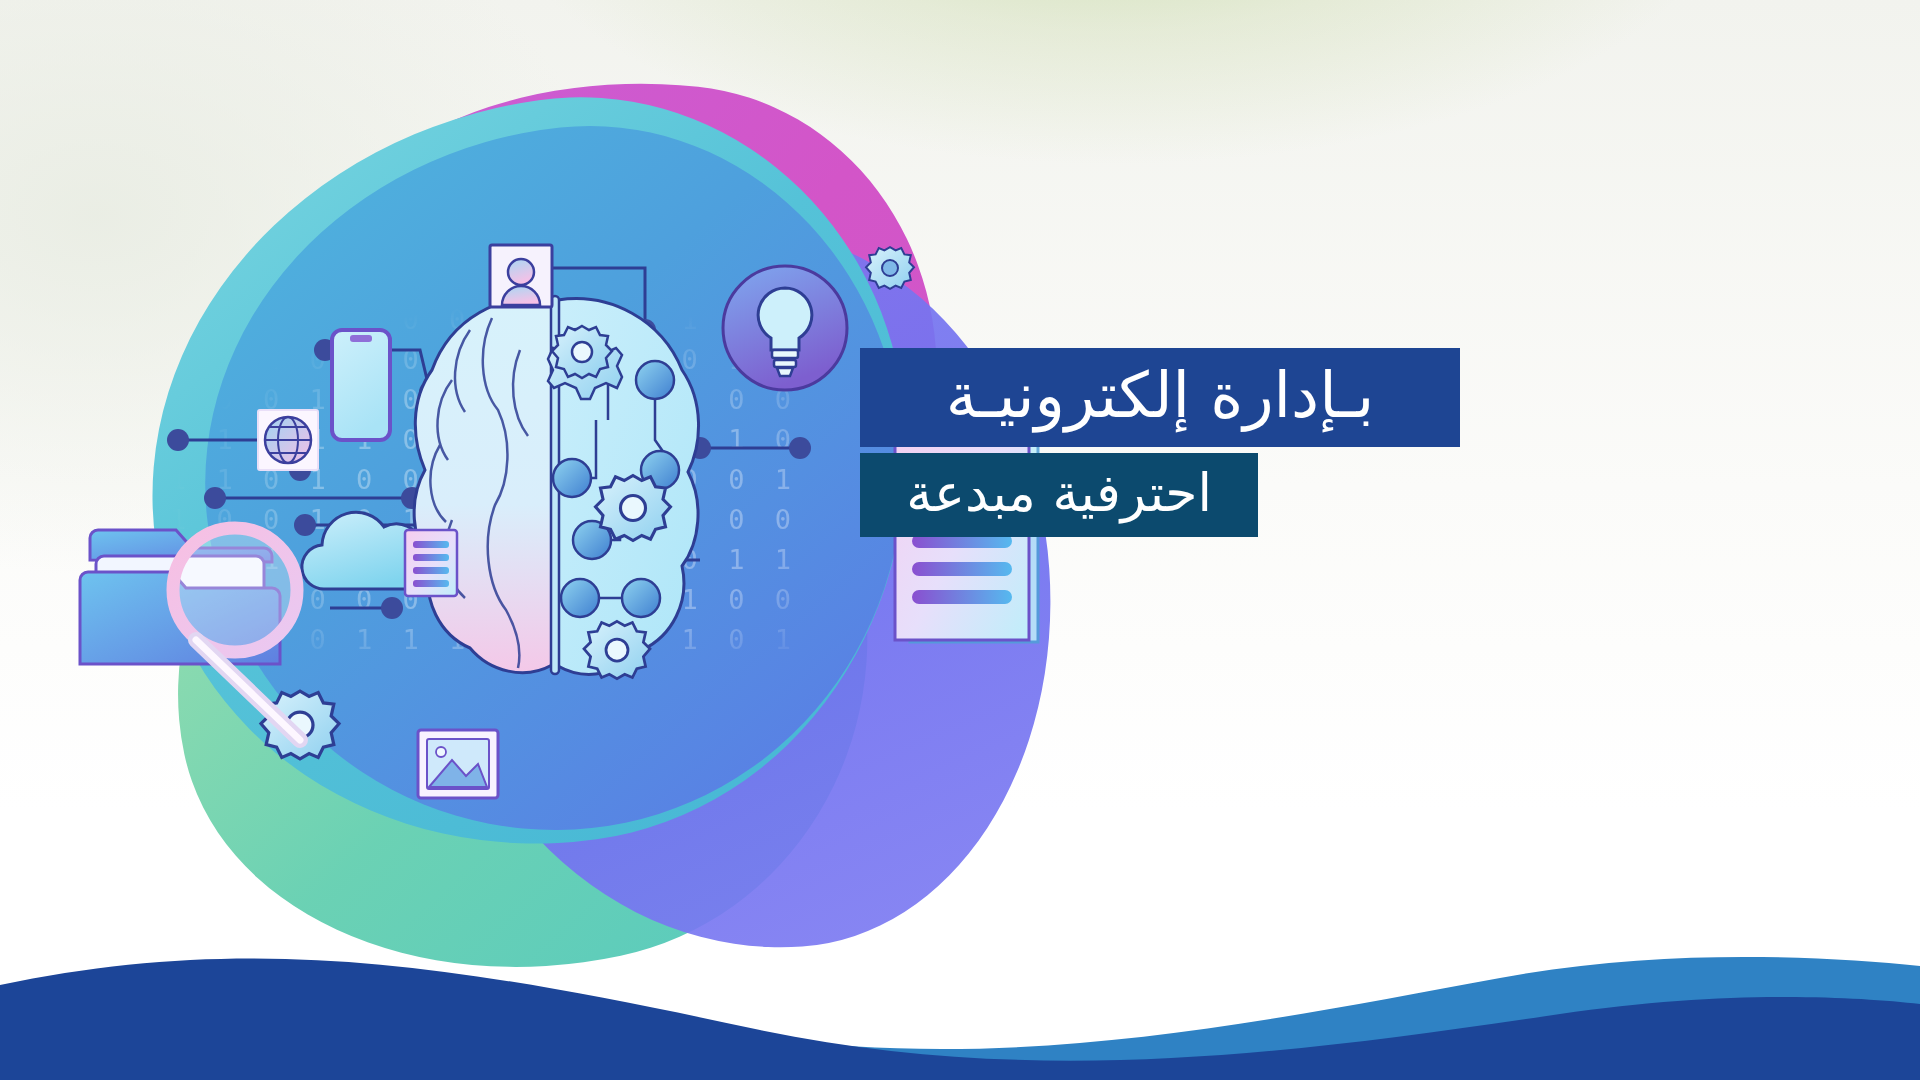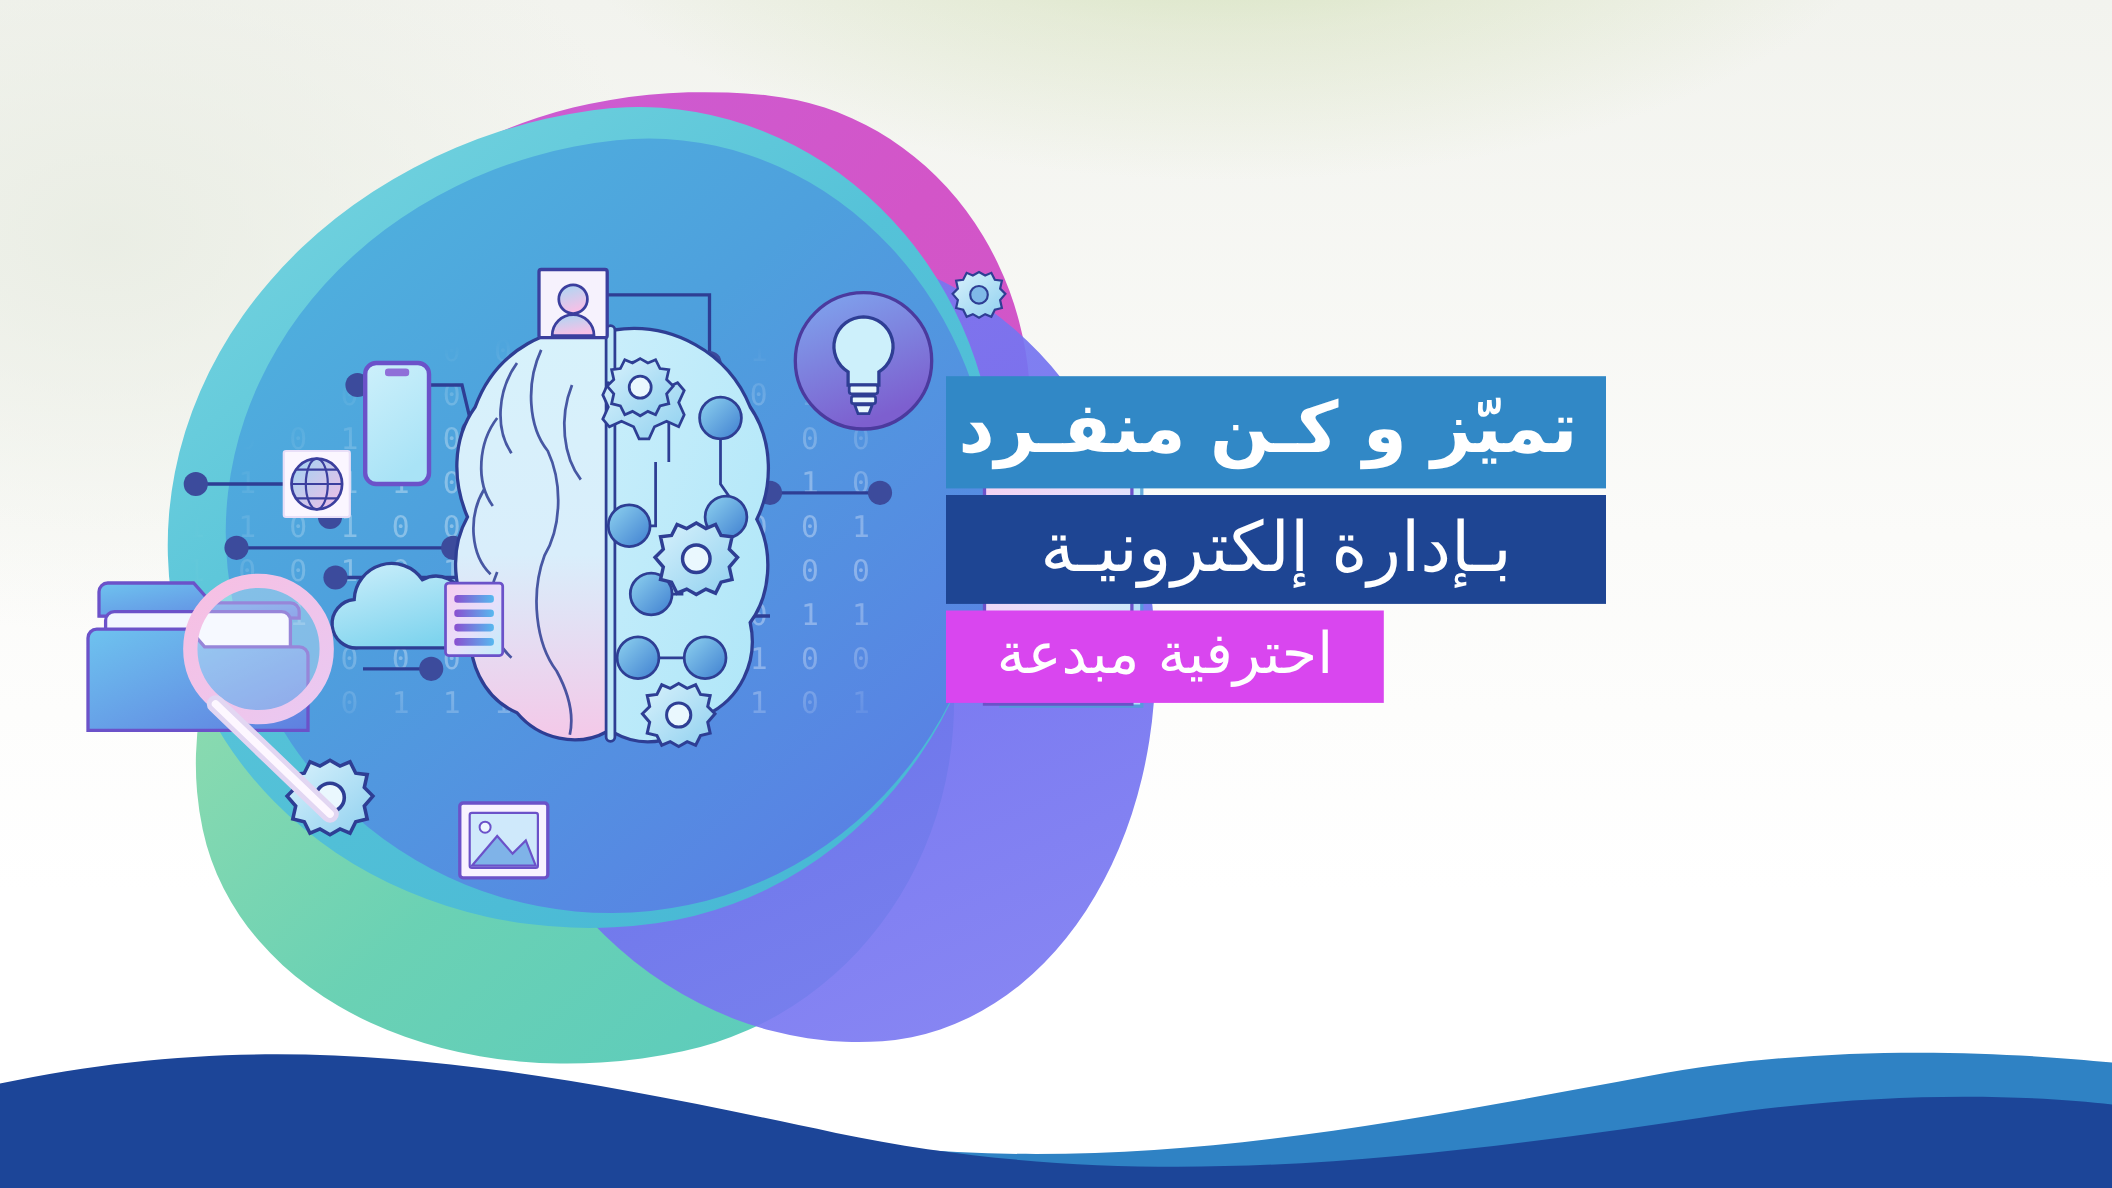--- a/index.html
+++ b/index.html
@@ -79,21 +79,21 @@
     background:#3188c6;
     font-size:64px;font-weight:700;letter-spacing:1px;
     padding:16px 26px 22px;
   }
   .band-2{
     background:#1e4593;
     font-size:63px;font-weight:400;letter-spacing:2px;
     padding:16px 22px 20px;margin-top:6px;
   }
   .band-3{
-    background:#d946ef;
+    background:#0c4a6e;
     font-size:52px;font-weight:400;letter-spacing:2px;
     padding:14px 22px 18px;margin-top:6px;
     width:354px;margin-right:auto;margin-left:0;
   }
 
   
   .waves{position:absolute;left:0;bottom:0;width:1920px;height:300px;}
 </style>
 </head>
 <body>
@@ -346,21 +346,20 @@
           <rect x="912" y="506" width="100" height="14" rx="7"></rect>
           <rect x="912" y="534" width="100" height="14" rx="7"></rect>
           <rect x="912" y="562" width="100" height="14" rx="7"></rect>
           <rect x="912" y="590" width="100" height="14" rx="7"></rect>
         </g>
       </g>
     </svg>
   </div>
 
   <div class="headline">
-    <span class="band band-1">تميّز و كـن منفـرد</span>
     <span class="band band-2">بـإدارة إلكترونيـة</span>
     <span class="band band-3">احترفية مبدعة</span>
   </div>
 
   <svg class="waves" viewBox="0 0 1920 300" preserveAspectRatio="none">
     <path d="M0,228 C240,170 430,200 700,248 C980,298 1220,250 1500,198 C1660,168 1820,176 1920,186 L1920,300 L0,300 Z" fill="#2f82c4"></path>
     <path d="M0,205 C260,150 470,188 760,250 C1030,306 1280,276 1560,234 C1720,210 1850,216 1920,224 L1920,300 L0,300 Z" fill="#1c4598"></path>
   </svg>
 
 </div>

